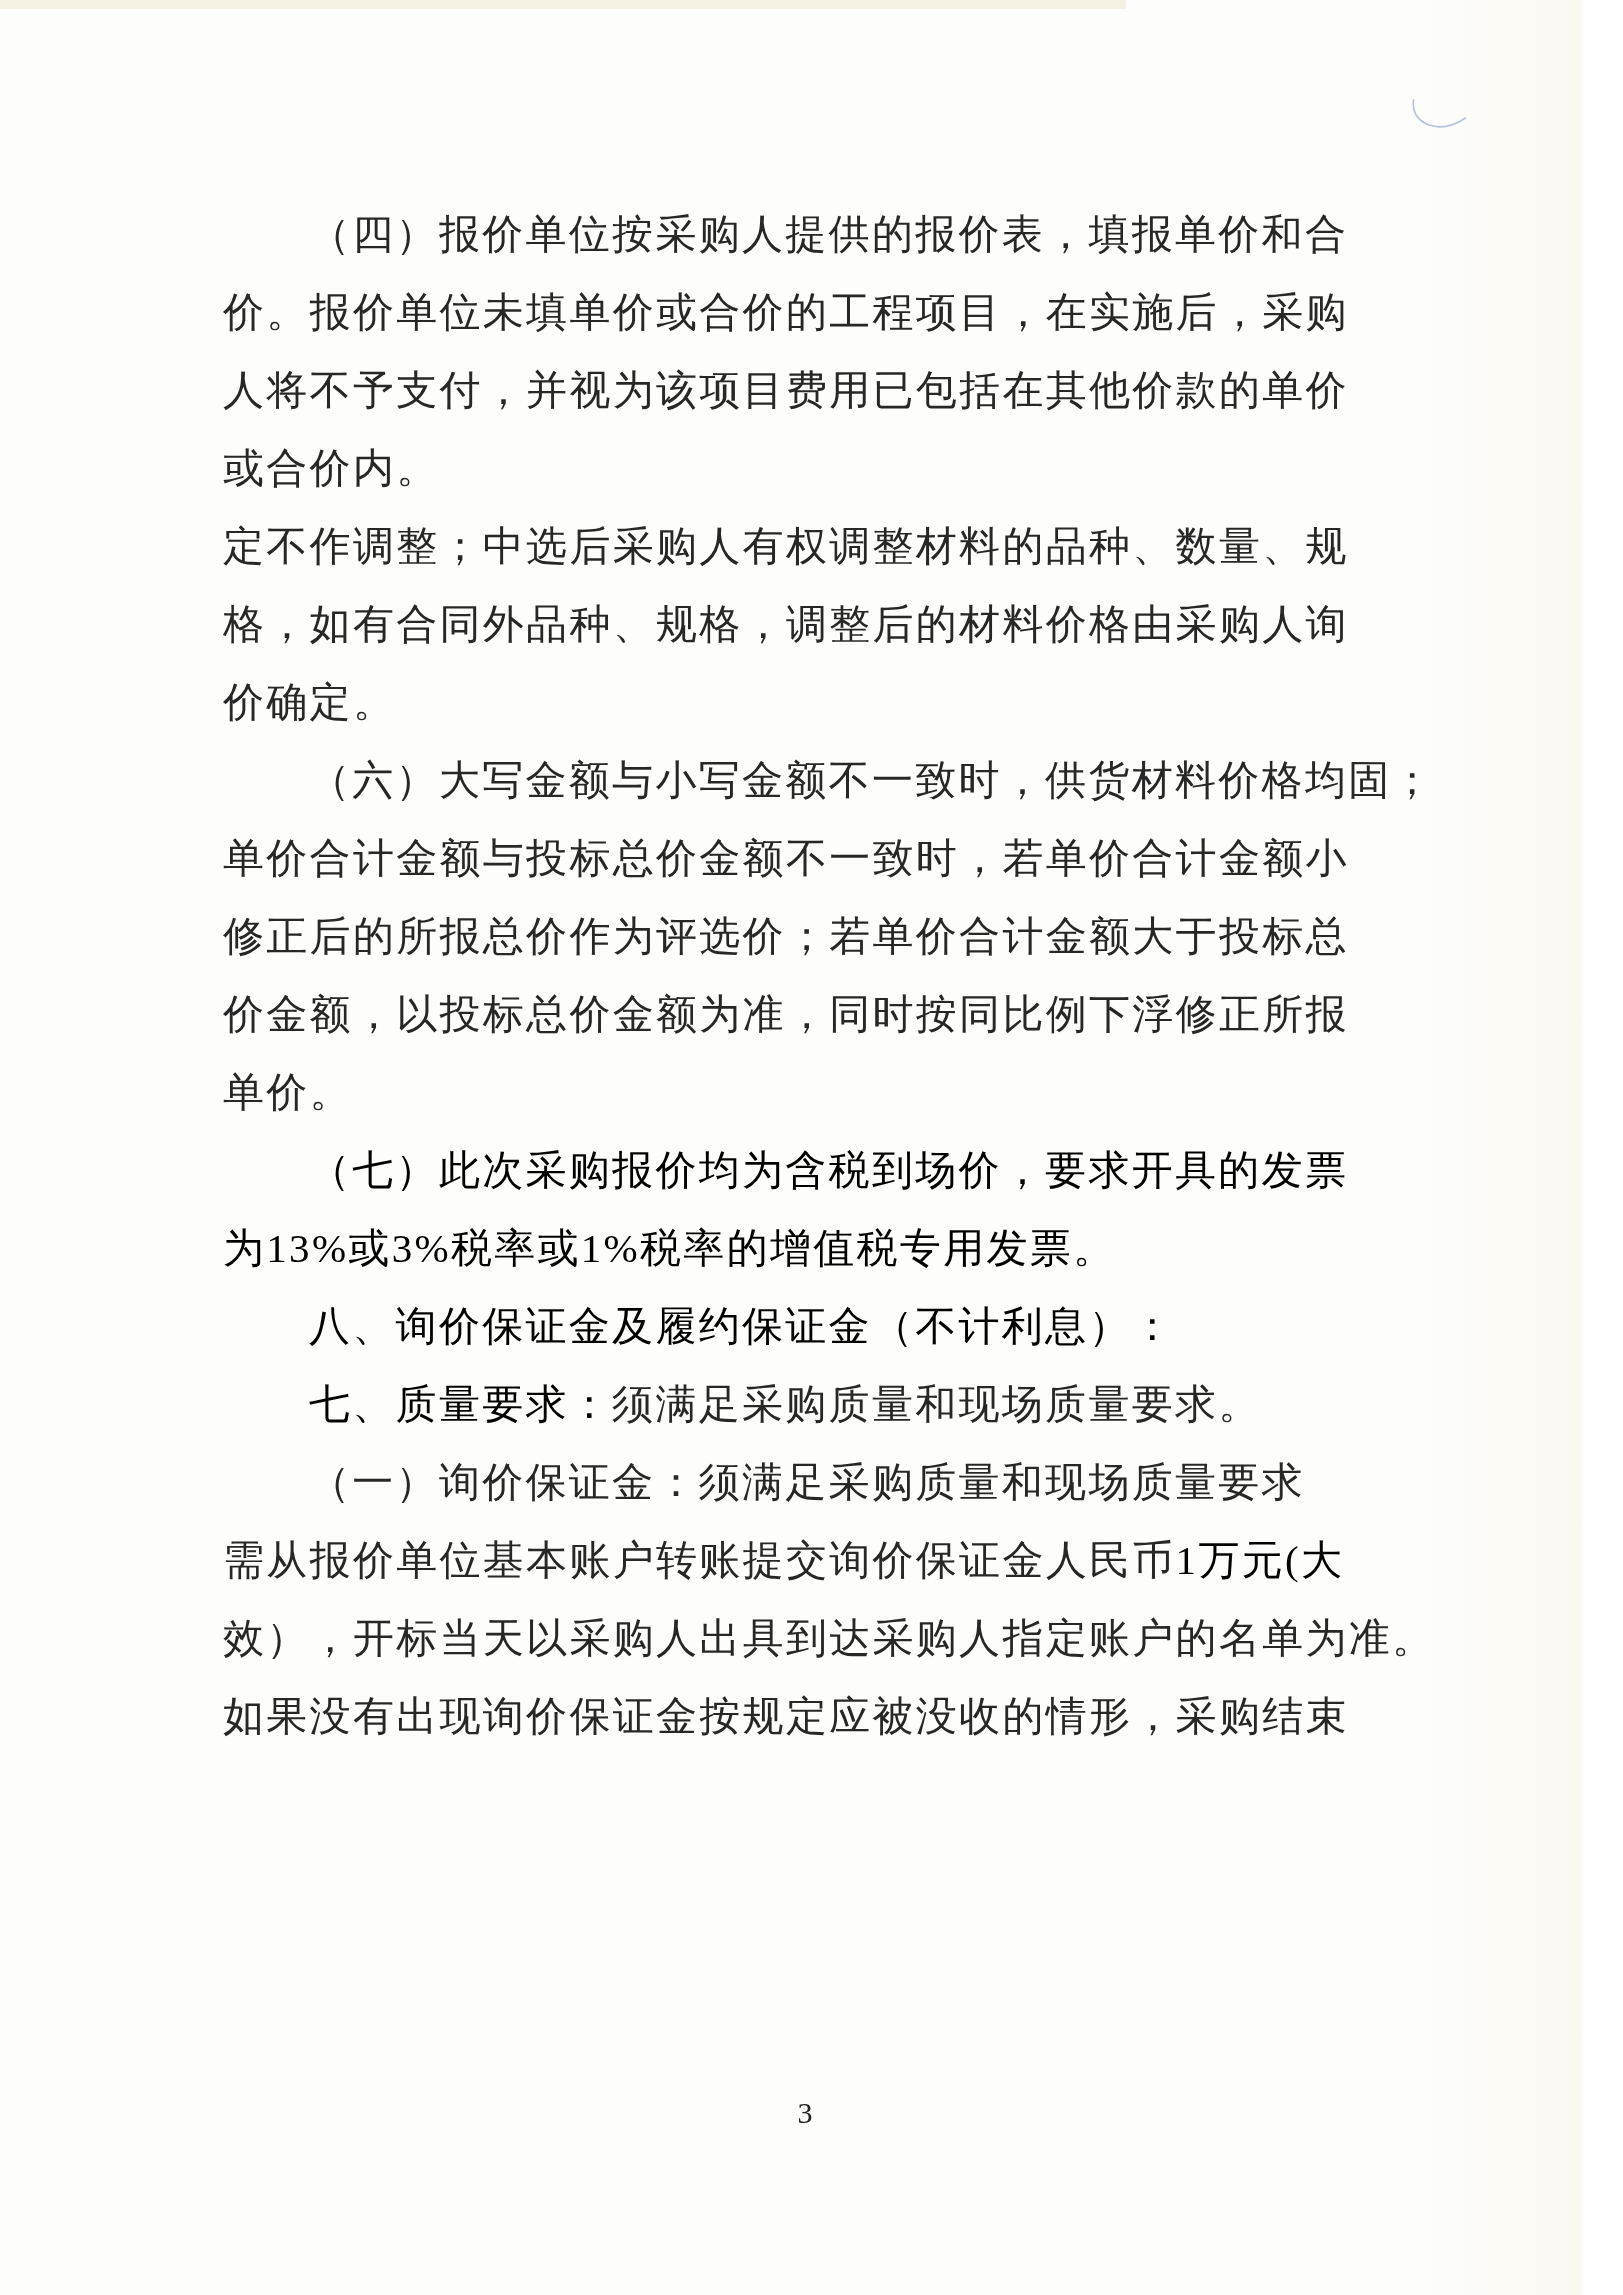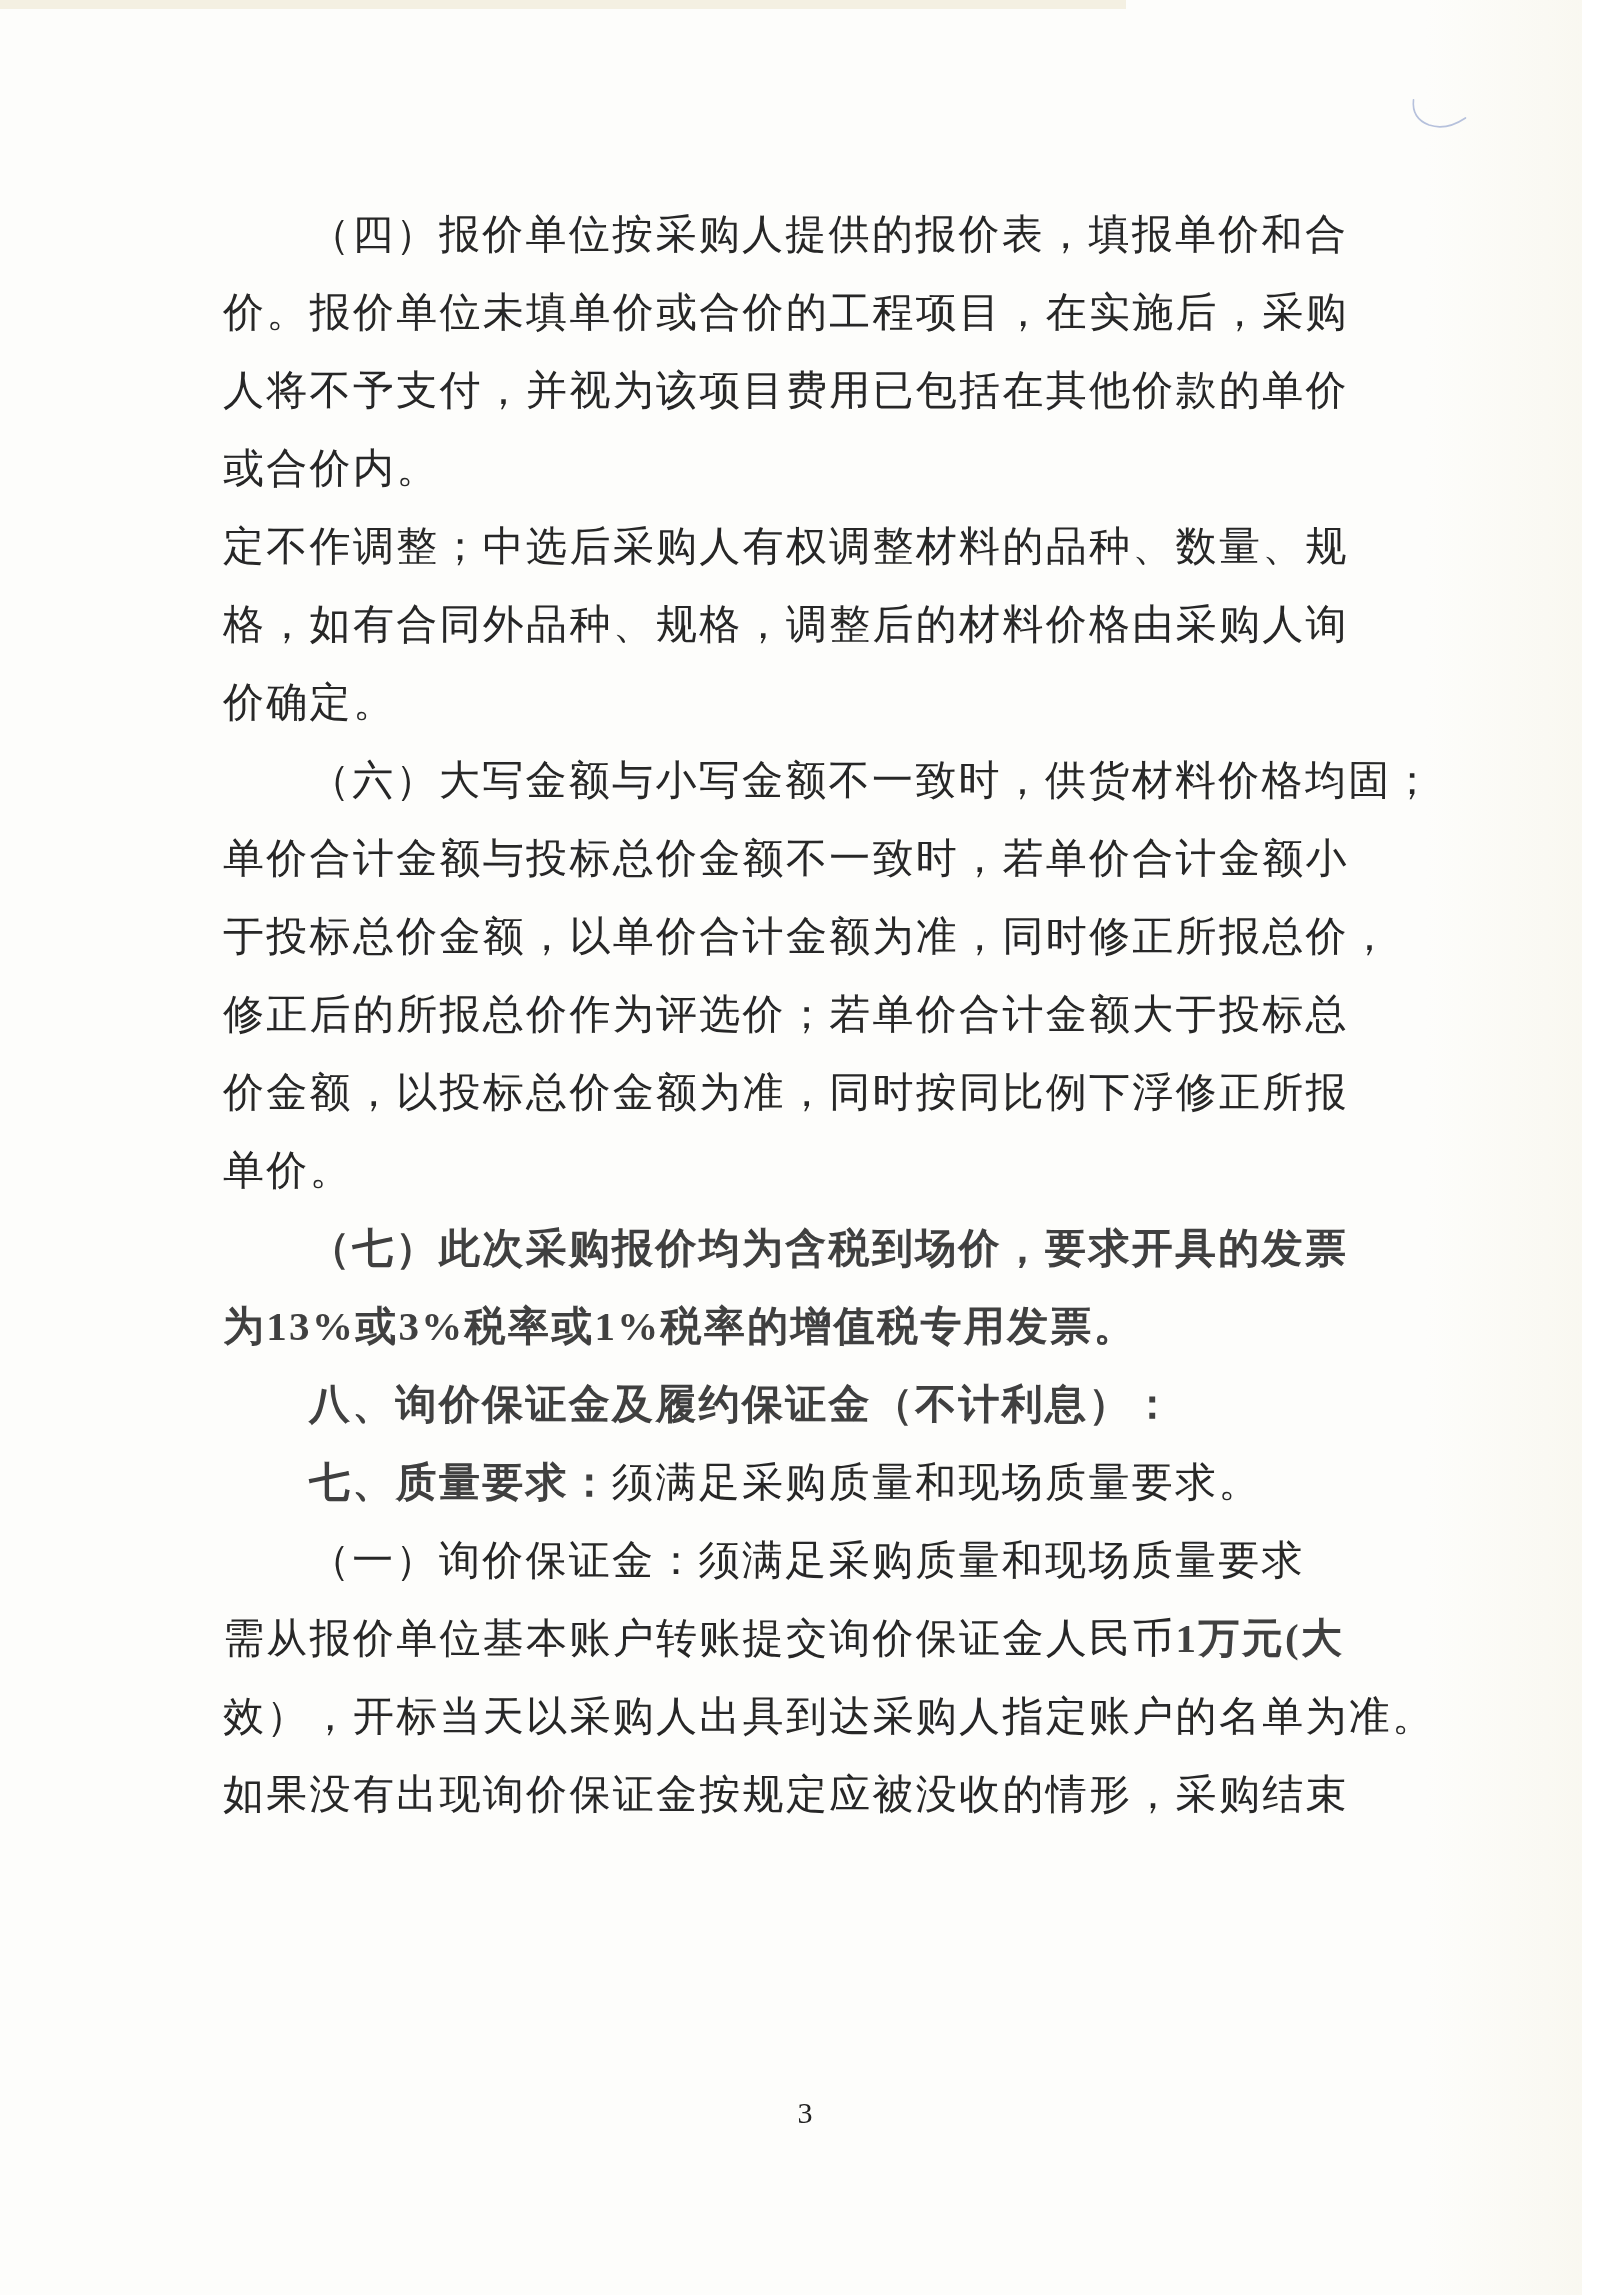--- a/index.html
+++ b/index.html
@@ -51,22 +51,22 @@
     height: 78px;
     line-height: 78px;
     font-size: 41px;
     letter-spacing: 2.3px;
     white-space: nowrap;
   }
   .line.indent {
     text-indent: 86px;
   }
   .run.bold {
-    font-weight: bold;
-    color: #404040;
+    font-weight: normal;
+    color: #000000;
   }
   .page-number {
     position: absolute;
     top: 2093px;
     left: 0;
     width: 1610px;
     text-align: center;
     font-size: 30px;
     line-height: 39px;
     color: #222222;
@@ -88,21 +88,20 @@
   <div class="doc-body">
       <div class="line indent"><span class="run">（四）报价单位按采购人提供的报价表，填报单价和合</span></div>
       <div class="line"><span class="run">价。报价单位未填单价或合价的工程项目，在实施后，采购</span></div>
       <div class="line"><span class="run">人将不予支付，并视为该项目费用已包括在其他价款的单价</span></div>
       <div class="line"><span class="run">或合价内。</span></div>
       <div class="line"><span class="run">定不作调整；中选后采购人有权调整材料的品种、数量、规</span></div>
       <div class="line"><span class="run">格，如有合同外品种、规格，调整后的材料价格由采购人询</span></div>
       <div class="line"><span class="run">价确定。</span></div>
       <div class="line indent"><span class="run">（六）大写金额与小写金额不一致时，供货材料价格均固；</span></div>
       <div class="line"><span class="run">单价合计金额与投标总价金额不一致时，若单价合计金额小</span></div>
-      <div class="line"><span class="run">于投标总价金额，以单价合计金额为准，同时修正所报总价，</span></div>
       <div class="line"><span class="run">修正后的所报总价作为评选价；若单价合计金额大于投标总</span></div>
       <div class="line"><span class="run">价金额，以投标总价金额为准，同时按同比例下浮修正所报</span></div>
       <div class="line"><span class="run">单价。</span></div>
       <div class="line indent"><span class="run bold">（七）此次采购报价均为含税到场价，要求开具的发票</span></div>
       <div class="line"><span class="run bold">为13%或3%税率或1%税率的增值税专用发票。</span></div>
       <div class="line indent"><span class="run bold">八、询价保证金及履约保证金（不计利息）：</span></div>
       <div class="line indent"><span class="run bold">七、质量要求：</span><span class="run">须满足采购质量和现场质量要求。</span></div>
       <div class="line indent"><span class="run">（一）询价保证金：须满足采购质量和现场质量要求</span></div>
       <div class="line"><span class="run">需从报价单位基本账户转账提交询价保证金人民币</span><span class="run bold">1万元(大</span></div>
       <div class="line"><span class="run">效），开标当天以采购人出具到达采购人指定账户的名单为准。</span></div>

